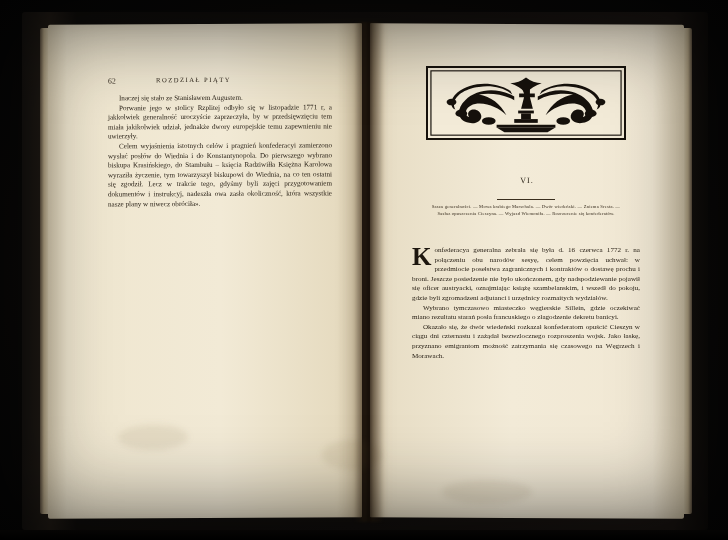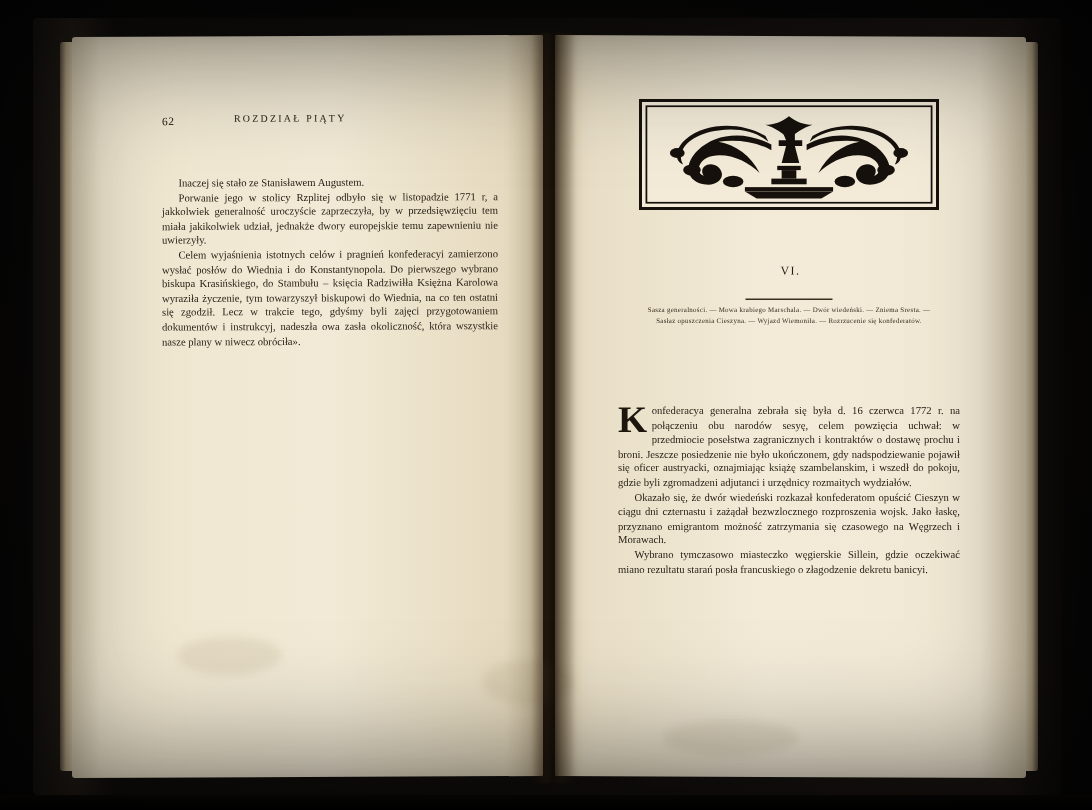--- a/index.html
+++ b/index.html
@@ -139,21 +139,21 @@
     top: 52px;
     font-size: 6.6px;
     letter-spacing: 1.5px;
     color: #2a2116;
   }
   p.para {
     margin: 0 0 0 0;
     text-indent: 11px;
     hyphens: auto;
   }
-  p.para.first { text-indent: 11px; margin-top: 24px; }
+  p.para.first { text-indent: 11px; }
   
   .ornament {
     position: absolute;
     left: 404px;
     top: 56px;
     width: 200px;
     height: 74px;
     border: 2px solid #16110c;
     background: #f3ebd8;
     padding: 0;
@@ -276,22 +276,22 @@
     <div class="argument">
       <div class="rule"></div>
       <div>Sasza generalności. — Mowa krabiego Marschala. — Dwór wiedeński. — Zniema Sresta. —</div>
       <div>Sasłaz opuszczenia Cieszyna. — Wyjazd Wiemoniła. — Rozrzucenie się konfederatów.</div>
     </div>
 
     <div class="text-col right-col">
       <p class="para first" style="text-indent:0">
         <span class="dropcap">K</span><span>onfederacya generalna zebrała się była d. 16 czerwca 1772 r. na połączeniu obu narodów sesyę, celem powzięcia uchwał: w przedmiocie posełstwa zagranicznych i kontraktów o dostawę prochu i broni. Jeszcze posiedzenie nie było ukończonem, gdy nadspodziewanie pojawił się oficer austryacki, oznajmiając książę szambelanskim, i wszedł do pokoju, gdzie byli zgromadzeni adjutanci i urzędnicy rozmaitych wydziałów.</span>
       </p>
+      <p class="para">Wybrano tymczasowo miasteczko węgierskie Sillein, gdzie oczekiwać miano rezultatu starań posła francuskiego o złagodzenie dekretu banicyi.</p>
       <p class="para">Okazało się, że dwór wiedeński rozkazał konfederatom opuścić Cieszyn w ciągu dni czternastu i zażądał bezwzlocznego rozproszenia wojsk. Jako łaskę, przyznano emigrantom możność zatrzymania się czasowego na Węgrzech i Morawach.</p>
-      <p class="para">Wybrano tymczasowo miasteczko węgierskie Sillein, gdzie oczekiwać miano rezultatu starań posła francuskiego o złagodzenie dekretu banicyi.</p>
     </div>
 
     <div class="smudge stain1"></div>
     <div class="smudge stain2"></div>
 
     <div class="gutter"></div>
   </div>
 
   <div class="table-edge"></div>
   <div class="vignette"></div>

